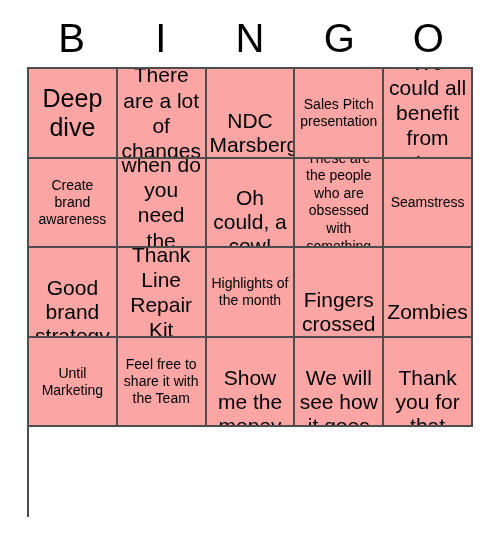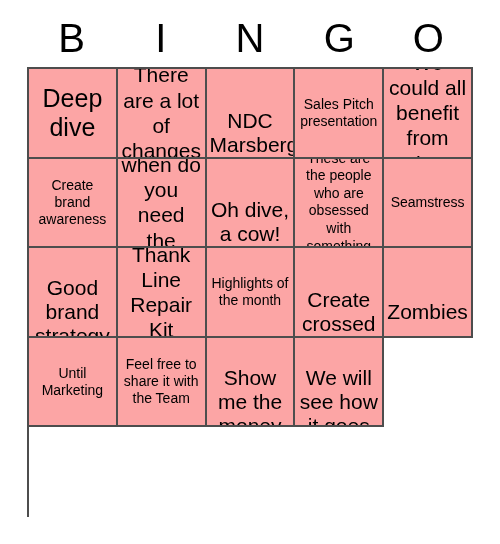--- a/index.html
+++ b/index.html
@@ -114,53 +114,56 @@
         <span class="cell-text sz-md">We could all benefit from that</span>
       </div>
 
     <div class="cell">
         <span class="cell-text sz-sm">Create brand awareness</span>
       </div>
     <div class="cell">
         <span class="cell-text sz-md">Until when do you need the input?</span>
       </div>
     <div class="cell">
-        <span class="cell-text sz-lg">Oh dive, a cow!</span>
+        <span class="cell-text sz-lg">Oh could, a cow!</span>
       </div>
 
     <div class="cell">
         <span class="cell-text sz-xs">These are the people who are obsessed with something</span>
       </div>
     <div class="cell">
         <span class="cell-text sz-sm">Seamstress</span>
       </div>
     <div class="cell">
         <span class="cell-text sz-lg">Good brand strategy</span>
       </div>
     <div class="cell">
         <span class="cell-text sz-md">Thank Line Repair Kit</span>
       </div>
 
     <div class="cell">
         <span class="cell-text sz-sm">Highlights of the month</span>
       </div>
     <div class="cell">
-        <span class="cell-text sz-lg">Create crossed</span>
+        <span class="cell-text sz-lg">Fingers crossed</span>
       </div>
     <div class="cell">
         <span class="cell-text sz-lg">Zombies</span>
       </div>
     <div class="cell">
         <span class="cell-text sz-sm">Until Marketing</span>
       </div>
 
     <div class="cell">
         <span class="cell-text sz-sm">Feel free to share it with the Team</span>
       </div>
     <div class="cell">
         <span class="cell-text sz-lg">Show me the money</span>
       </div>
     <div class="cell">
         <span class="cell-text sz-lg">We will see how it goes</span>
       </div>
+    <div class="cell">
+        <span class="cell-text sz-lg">Thank you for that</span>
+      </div>
 
   </div>
 </div>
 
 </body></html>

